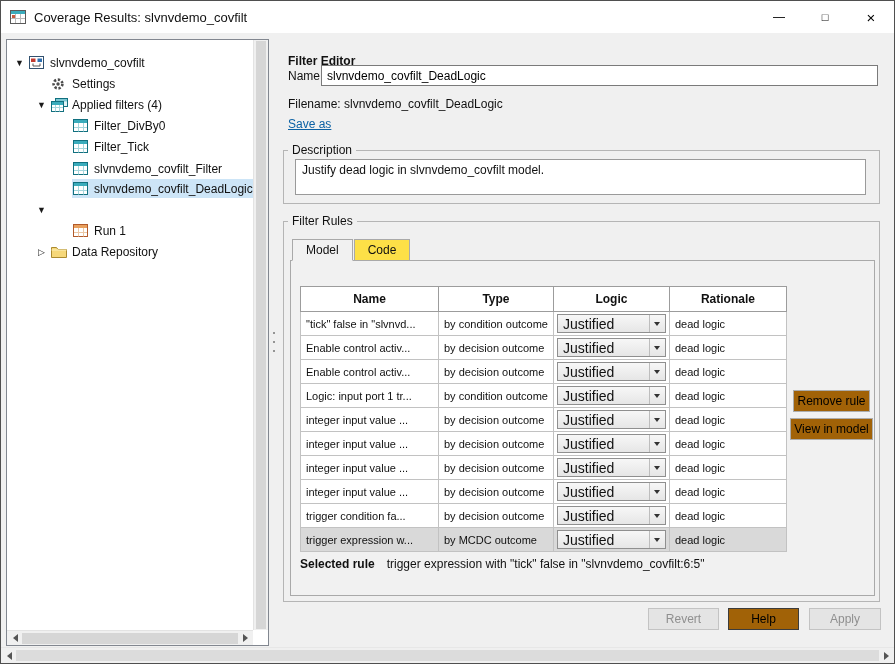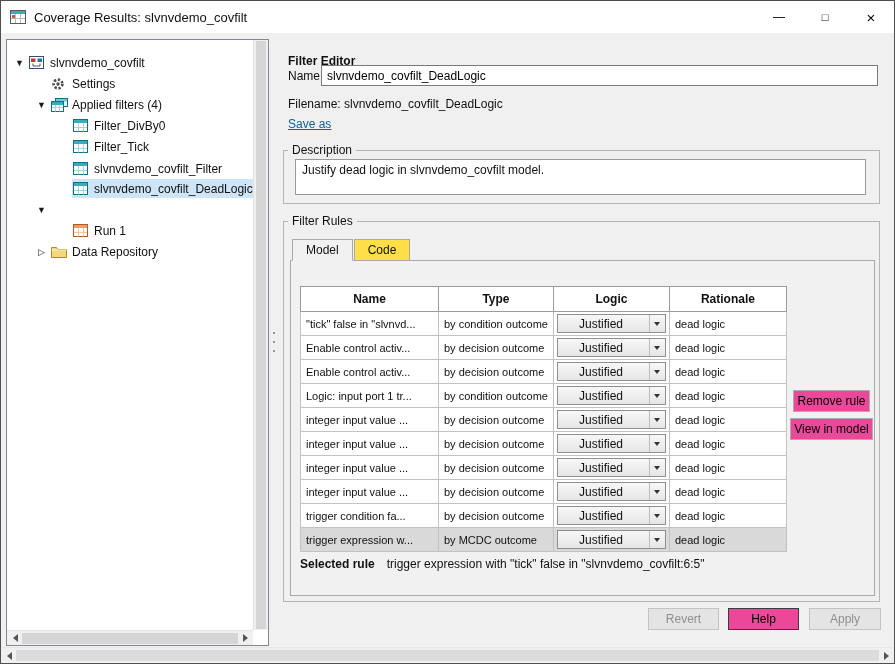--- a/index.html
+++ b/index.html
@@ -77,27 +77,27 @@
   .rules-table col.c-mode { width: 116px; } .rules-table col.c-rat  { width: 117px; }
   .rules-table th { border: 1px solid #9c9c9c; font-weight: bold; font-size: 12px; height: 25px;
                     text-align: center; background: #fff; padding: 0 4px; }
   .rules-table td { border: 1px solid #c2c2c2; height: 24px; padding: 0 5px; white-space: nowrap;
                     overflow: hidden; background: #fff; }
   .rules-table td.c-mode { padding: 2px 3px; }
   .rules-table tr.selected td { background: var(--row_selection, #d9d9d9); }
 
   .combo { display: flex; align-items: center; height: 19px; border: 1px solid #8f8f8f;
            background: linear-gradient(#f7f7f7, #e6e6e6); padding-left: 5px; }
-  .combo-text { flex: 1; font-size: 12px; overflow: hidden; white-space: nowrap; margin-left: 16px; }
+  .combo-text { flex: 1; font-size: 14px; overflow: hidden; white-space: nowrap; }
   .combo-arrow { width: 16px; align-self: stretch; display: flex; align-items: center; justify-content: center;
                  border-left: 1px solid #bdbdbd; flex: none; }
   .combo-arrow::after { content: ""; width: 0; height: 0; border: 3.5px solid transparent;
                         border-top: 4.5px solid #333; margin-top: 4px; }
 
-  .btn { position: absolute; height: 22px; background: #ec4899; border: 1px solid #adadad;
+  .btn { position: absolute; height: 22px; background: #a16207; border: 1px solid #adadad;
          font: 12px "Liberation Sans", sans-serif; display: flex; align-items: center; justify-content: center; }
   .btn-remove { left: 502px; top: 129px; width: 77px; }
   .btn-view   { left: 499px; top: 157px; width: 83px; }
   .selected-rule { position: absolute; left: 9px; top: 296px; font-size: 12px; white-space: nowrap; }
   .selected-rule .srl { font-weight: bold; }
   .selected-rule .srv { margin-left: 12px; }
 
   .btn-revert { left: 367px; top: 569px; width: 71px; color: #8f8f8f; border-color: #c3c3c3; background: #e4e4e4; }
   .btn-help   { left: 447px; top: 569px; width: 71px; border: 1px solid #3c3c3c; }
   .btn-apply  { left: 528px; top: 569px; width: 72px; color: #8f8f8f; border-color: #c3c3c3; background: #e4e4e4; }

